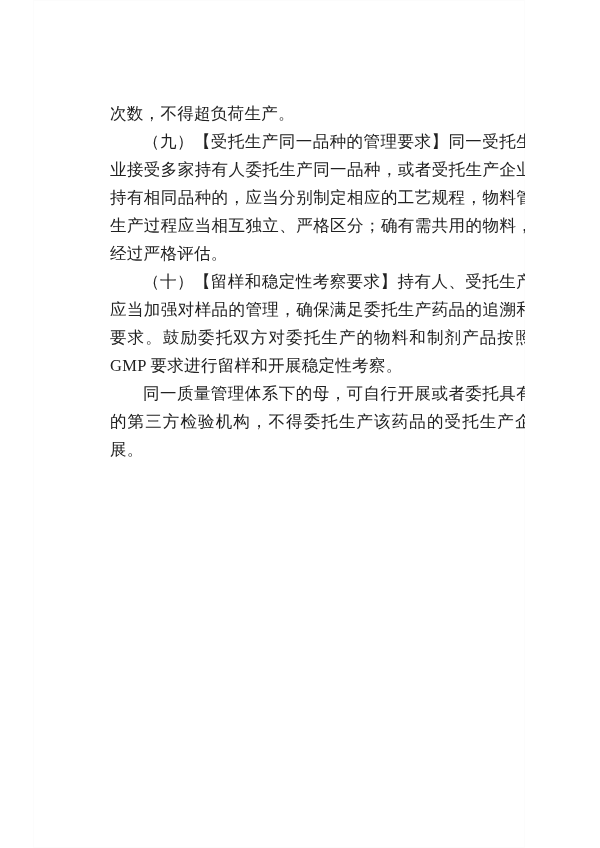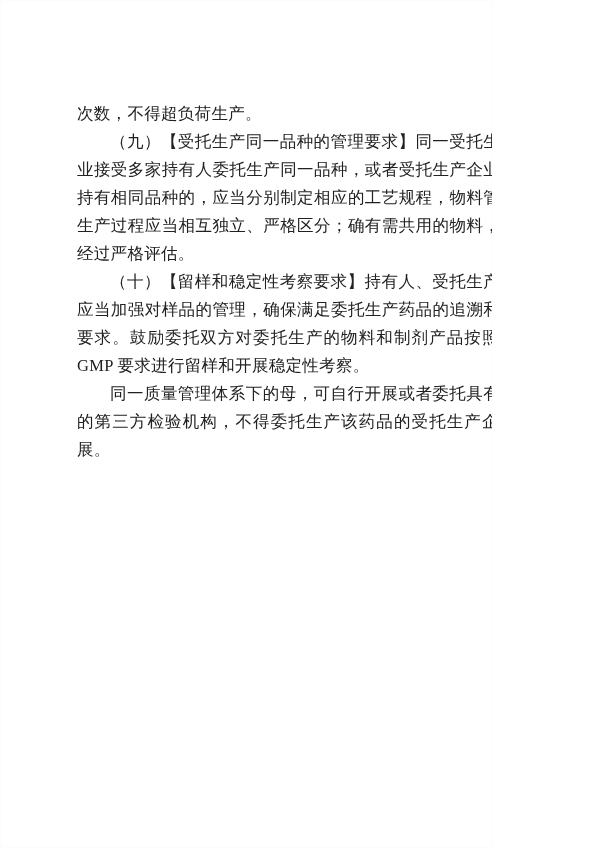--- a/index.html
+++ b/index.html
@@ -8,20 +8,21 @@
     background: #ffffff;
   }
   .page {
     position: relative;
     width: 492px;
     height: 848px;
     background: #ffffff;
     overflow: hidden;
     box-sizing: border-box;
     box-shadow: inset 0 0 0 1px #fcfcfc;
+    margin-left: 33px;
   }
   .doc-body {
     position: absolute;
     left: 77px;
     top: 100px;
     width: 457px;
     font-family: "Liberation Serif", "DejaVu Serif", serif;
     font-size: 16.5px;
     line-height: 28px;
     color: #212121;

